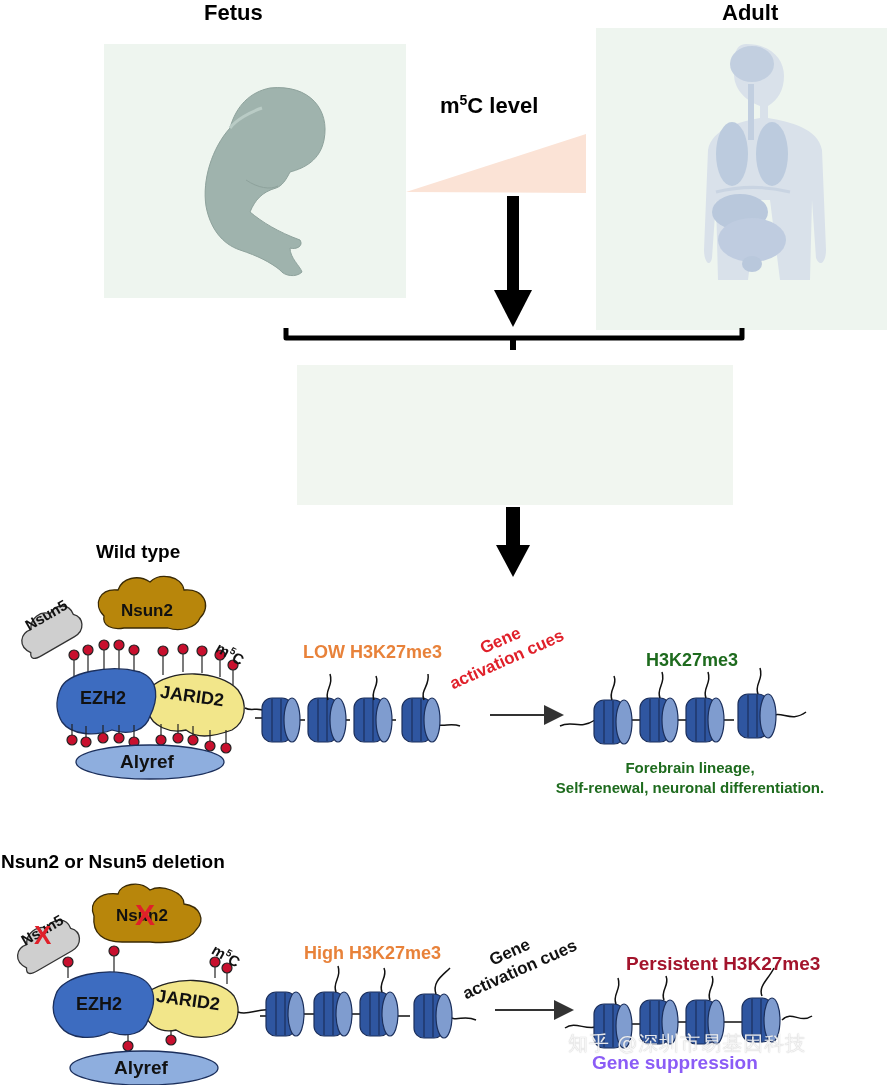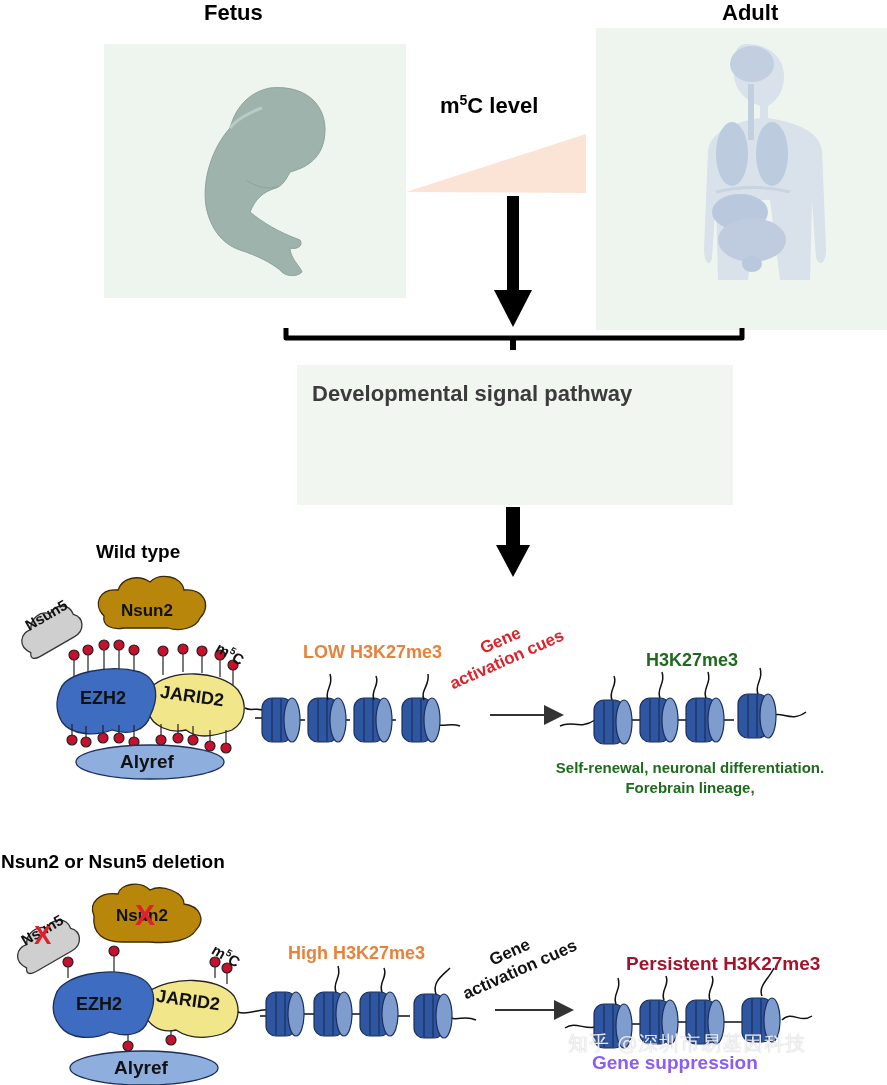--- a/index.html
+++ b/index.html
@@ -68,21 +68,20 @@
   <path d="M286,328 L286,338 L742,338 L742,328" stroke="#000" stroke-width="5" fill="none" stroke-linejoin="round"></path>
   <rect x="510" y="338" width="6" height="12" fill="#000"></rect>
 
   <rect x="297" y="365" width="436" height="140" fill="#f1f6f0"></rect>
 
   <rect x="506" y="507" width="14" height="40" fill="#000"></rect>
   <polygon points="496,545 530,545 513,577" fill="#000"></polygon>
 </svg>
 
 <div class="abs bold" style="left:312px; top:370px; font-size:22px; color:#3b3b3b; line-height:48px;">
-  <div>Developmental signal pathway</div>
 </div>
 
 <div class="abs bold" style="left:96px; top:541px; font-size:19px;">Wild type</div>
 
 <svg width="887" height="1085" viewBox="0 0 887 1085" style="pointer-events:none;">
 
   <g>
     <path d="M104,616 C92,604 100,588 118,590 C122,578 138,574 150,582 C160,572 182,576 184,590 C204,588 212,606 200,618 C196,628 180,632 168,628 L124,628 C112,630 102,626 104,616 Z" fill="#b8860b" stroke="#3a2a05" stroke-width="1.3"></path>
   </g>
 
@@ -178,22 +177,22 @@
 <div class="abs bold" style="left:222px; top:638px; font-size:15px; color:#111; transform:rotate(30deg); transform-origin:left top;">
   <span>m</span><sup style="font-size:10px;">5</sup><span>C</span>
 </div>
 <div class="abs bold" style="left:303px; top:642px; font-size:18px; color:#e8823a;">LOW H3K27me3</div>
 <div class="abs bold" style="left:455px; top:654px; font-size:17px; color:#e0202a; transform:rotate(-24deg); transform-origin:left bottom; line-height:20px;">
   <div style="padding-left:42px;">Gene</div>
   <div>activation cues</div>
 </div>
 <div class="abs bold" style="left:646px; top:650px; font-size:18px; color:#1e6b1e;">H3K27me3</div>
 <div class="abs bold" style="left:500px; top:758px; width:380px; text-align:center; font-size:15px; color:#1e6b1e; line-height:20px;">
+  <div>Forebrain lineage,</div>
   <div>Self-renewal, neuronal differentiation.</div>
-  <div>Forebrain lineage,</div>
 </div>
 
 <div class="abs bold" style="left:1px; top:851px; font-size:19px;">Nsun2 or Nsun5 deletion</div>
 
 <svg width="887" height="1085" viewBox="0 0 887 1085" style="pointer-events:none;">
 
   <path d="M94,916 C88,902 100,892 118,894 C120,884 140,880 150,890 C162,884 184,892 184,904 C200,906 206,920 196,930 C190,940 172,944 150,942 L122,942 C104,942 92,934 94,916 Z" fill="#b8860b" stroke="#3a2a05" stroke-width="1.3"></path>
 
   <g transform="rotate(-30 48 945)">
     <path d="M18,954 C10,942 18,932 30,934 C34,924 48,922 56,930 C66,924 78,930 76,942 C84,950 78,962 66,962 L26,962 C18,962 14,960 18,954 Z" fill="#cfcfcf" stroke="#333" stroke-width="1.3"></path>
@@ -250,21 +249,21 @@
 <div class="abs bold" style="left:116px; top:906px; font-size:17px; color:#111;">Nsun2</div>
 <div class="abs bold" style="left:135px; top:898px; font-size:30px; color:#e0202a;">X</div>
 <div class="abs bold" style="left:18px; top:934px; font-size:15px; color:#111; transform:rotate(-30deg); transform-origin:left top;">Nsun5</div>
 <div class="abs bold" style="left:34px; top:920px; font-size:26px; color:#e0202a;">X</div>
 <div class="abs bold" style="left:76px; top:994px; font-size:18px; color:#111;">EZH2</div>
 <div class="abs bold" style="left:156px; top:990px; font-size:18px; color:#111; transform:rotate(8deg);">JARID2</div>
 <div class="abs bold" style="left:114px; top:1057px; font-size:19px; color:#111;">Alyref</div>
 <div class="abs bold" style="left:218px; top:940px; font-size:15px; color:#111; transform:rotate(30deg); transform-origin:left top;">
   <span>m</span><sup style="font-size:10px;">5</sup><span>C</span>
 </div>
-<div class="abs bold" style="left:288px; top:943px; font-size:18px; color:#e8823a;">High H3K27me3</div>
+<div class="abs bold" style="left:304px; top:943px; font-size:18px; color:#e8823a;">High H3K27me3</div>
 <div class="abs bold" style="left:468px; top:964px; font-size:17px; color:#111; transform:rotate(-24deg); transform-origin:left bottom; line-height:20px;">
   <div style="padding-left:38px;">Gene</div>
   <div>activation cues</div>
 </div>
 <div class="abs bold" style="left:604px; top:953px; font-size:19px; color:#a3142c;margin-left:22px;">Persistent H3K27me3</div>
 <div class="abs bold" style="left:592px; top:1052px; font-size:19px; color:#8b5cf6;">Gene suppression</div>
 
 <div class="wm">知乎 @深圳市易基因科技</div>
 
 </body></html>

